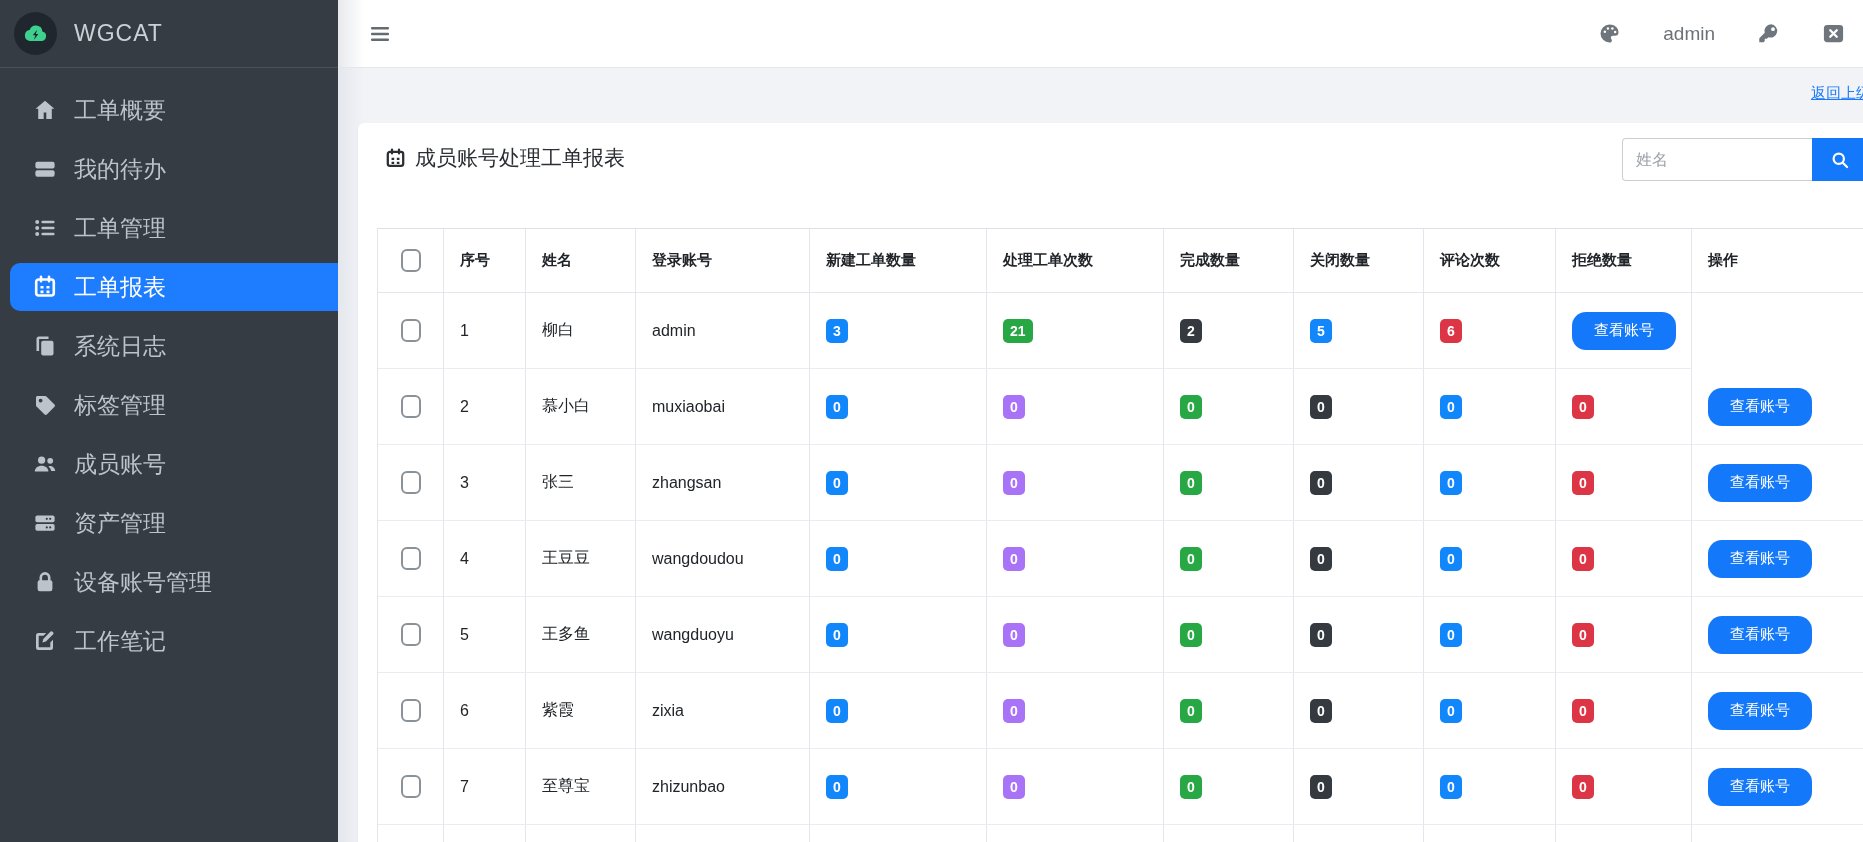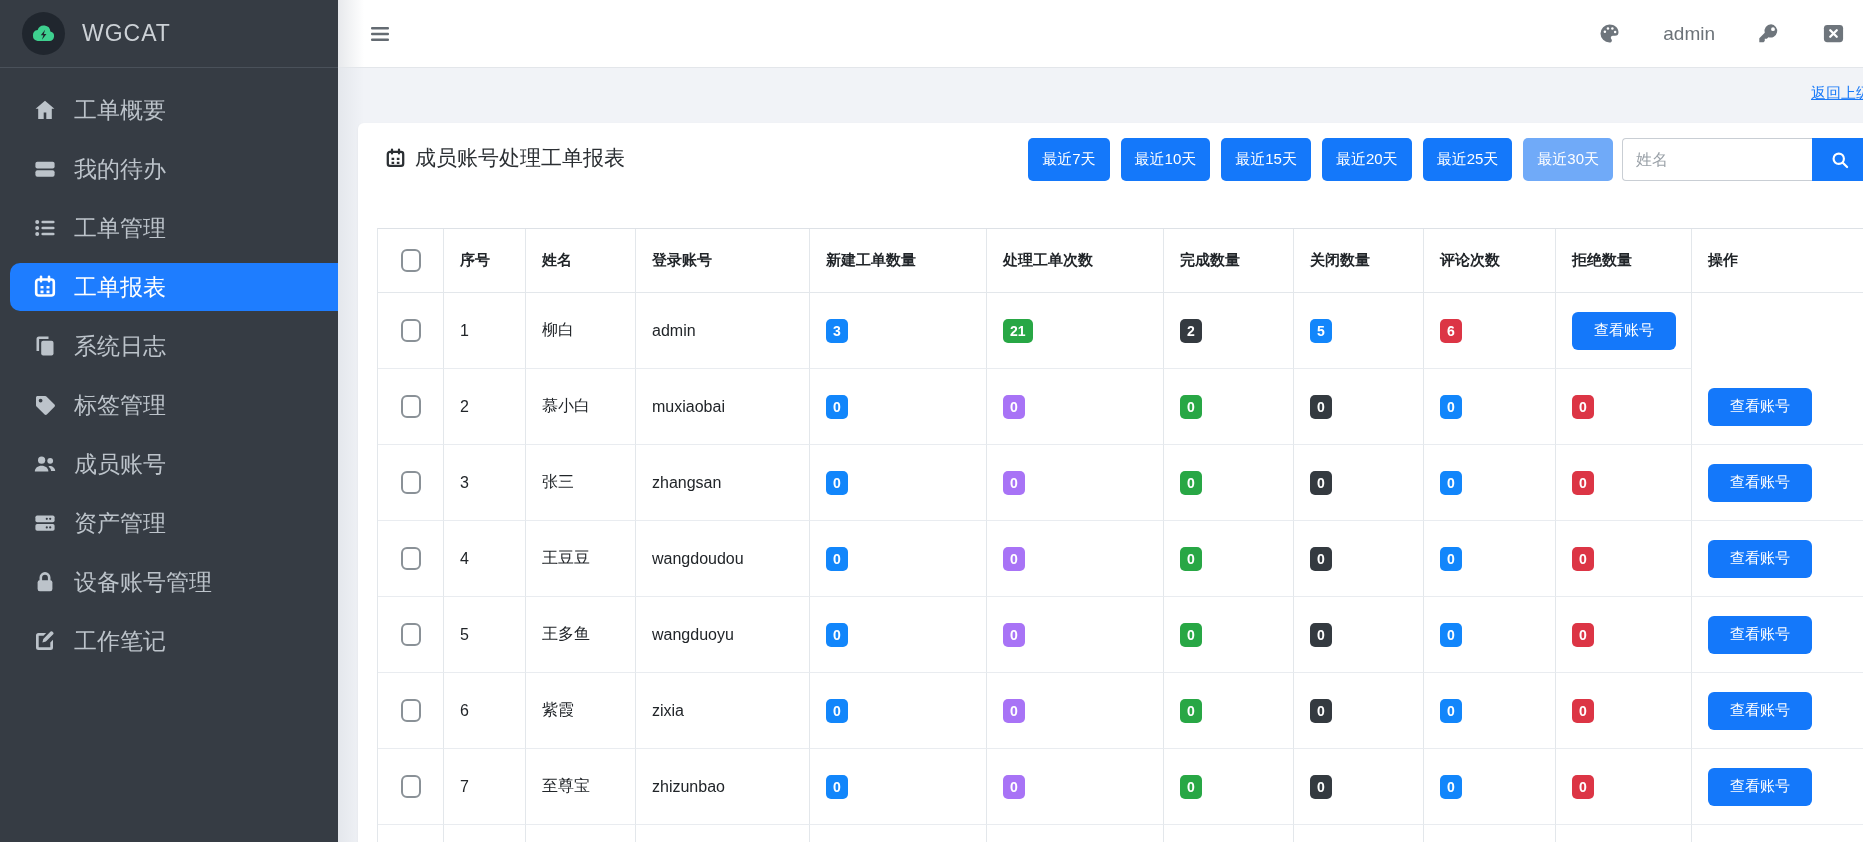--- a/index.html
+++ b/index.html
@@ -2,21 +2,21 @@
 <html><head>
 <meta charset="utf-8">
 <style>
   * { margin:0; padding:0; box-sizing:border-box; }
   html,body { width:1863px; height:842px; overflow:hidden; }
   body { font-family:"Liberation Sans","DejaVu Sans",sans-serif; background:#f1f3f7; color:#24292e; }
   .app { display:flex; width:1863px; height:842px; }
 
   
   .sidebar { width:338px; min-width:338px; height:842px; background:#363c44; z-index:5; }
-  .logo-bar { height:68px; display:flex; align-items:center; padding-left:22px; border-bottom:1px solid #4a515a; }
+  .logo-bar { height:68px; display:flex; align-items:center; padding-left:14px; border-bottom:1px solid #4a515a; }
   .logo-circle { width:43px; height:43px; border-radius:50%; background:#20262e; display:flex; align-items:center; justify-content:center; }
   .logo-circle svg { width:27px; height:27px; }
   .logo-text { color:#ccd1d6; font-size:23px; letter-spacing:1px; margin-left:17px; }
   .menu { padding-top:18px; }
   .menu-item { height:48px; margin-bottom:11px; display:flex; align-items:center; padding-left:33px; color:#bcc3ca; font-size:23px; cursor:pointer; }
   .menu-item .icon { width:24px; height:24px; margin-right:17px; display:inline-flex; }
   .menu-item .icon svg { width:24px; height:24px; fill:currentColor; }
   .menu-item.active { background:#1e7dff; color:#ffffff; margin-left:10px; padding-left:23px; border-radius:10px 0 0 10px; }
 
   
@@ -50,21 +50,21 @@
   .table { margin:0 19px; border-top:1px solid #dde1e6; border-left:1px solid #e3e7eb; }
   .trow { display:grid; grid-template-columns:66px 82px 110px 174px 177px 177px 130px 130px 132px 136px minmax(170px,1fr); }
   .trow > div { border-right:1px solid #e3e7eb; border-bottom:1px solid #e9ecf0; display:flex; align-items:center; padding-left:16px; overflow:hidden; }
   .trow > div.cb-cell { justify-content:center; padding-left:0; }
   .thead { height:64px; }
   .thead > div { font-weight:700; font-size:15px; color:#212529; border-bottom:1px solid #e3e7eb; }
   .tr { height:76px; font-size:16px; color:#212529; }
   .tr.partial { height:60px; }
   .checkbox { width:20px; height:23px; border:2px solid #8a9197; border-radius:6px; background:#fff; cursor:pointer; }
   .badge { min-width:21px; padding:3px 7px; border-radius:5px; color:#fff; font-size:14px; font-weight:700; text-align:center; line-height:18px; }
-  .btn-view { width:104px; height:38px; border:none; border-radius:6px; background:#1478fa; color:#fff; font-size:15px; font-family:inherit; cursor:pointer; }
+  .btn-view { width:104px; height:38px; border:none; border-radius:14px; background:#1478fa; color:#fff; font-size:15px; font-family:inherit; cursor:pointer; }
 </style>
 </head>
 <body>
 
 <div class="app">
 
   <div class="sidebar">
     <div class="logo-bar">
       <div class="logo-circle">
         <svg viewBox="0 0 24 24">
@@ -224,28 +224,20 @@
             <span class="icon">
               <svg viewBox="0 0 24 24">
                   <rect x="3.2" y="4.5" width="17.6" height="16" rx="2.5" fill="none" stroke="currentColor" stroke-width="2.6"></rect>
                   <path d="M8 1.8v4.4M16 1.8v4.4" stroke="currentColor" stroke-width="2.6" stroke-linecap="round" fill="none"></path>
                   <path d="M7.5 11h3v2.6h-3zM13.5 11h3v2.6h-3zM7.5 15.6h3v2.6h-3zM13.5 15.6h3v2.6h-3z"></path>
                 </svg>
             </span>
             <span>成员账号处理工单报表</span>
           </div>
           <div class="controls">
-            <span id="filters" style="display:flex;gap:11px">
-                <button class="btn-day">最近7天</button>
-                <button class="btn-day">最近10天</button>
-                <button class="btn-day">最近15天</button>
-                <button class="btn-day">最近20天</button>
-                <button class="btn-day">最近25天</button>
-                <button class="btn-day light">最近30天</button>
-              </span>
             <span class="input-group">
               <input class="search-input" type="text" placeholder="姓名" style="">
               <button class="btn-search">
                 <span style="display:inline-flex">
                   <svg viewBox="0 0 24 24" fill="none" stroke="#fff" stroke-width="2.6">
                       <circle cx="10.5" cy="10.5" r="6.2"></circle>
                       <path d="m15.3 15.3 5.2 5.2" stroke-linecap="round"></path>
                     </svg>
                 </span>
               </button>

